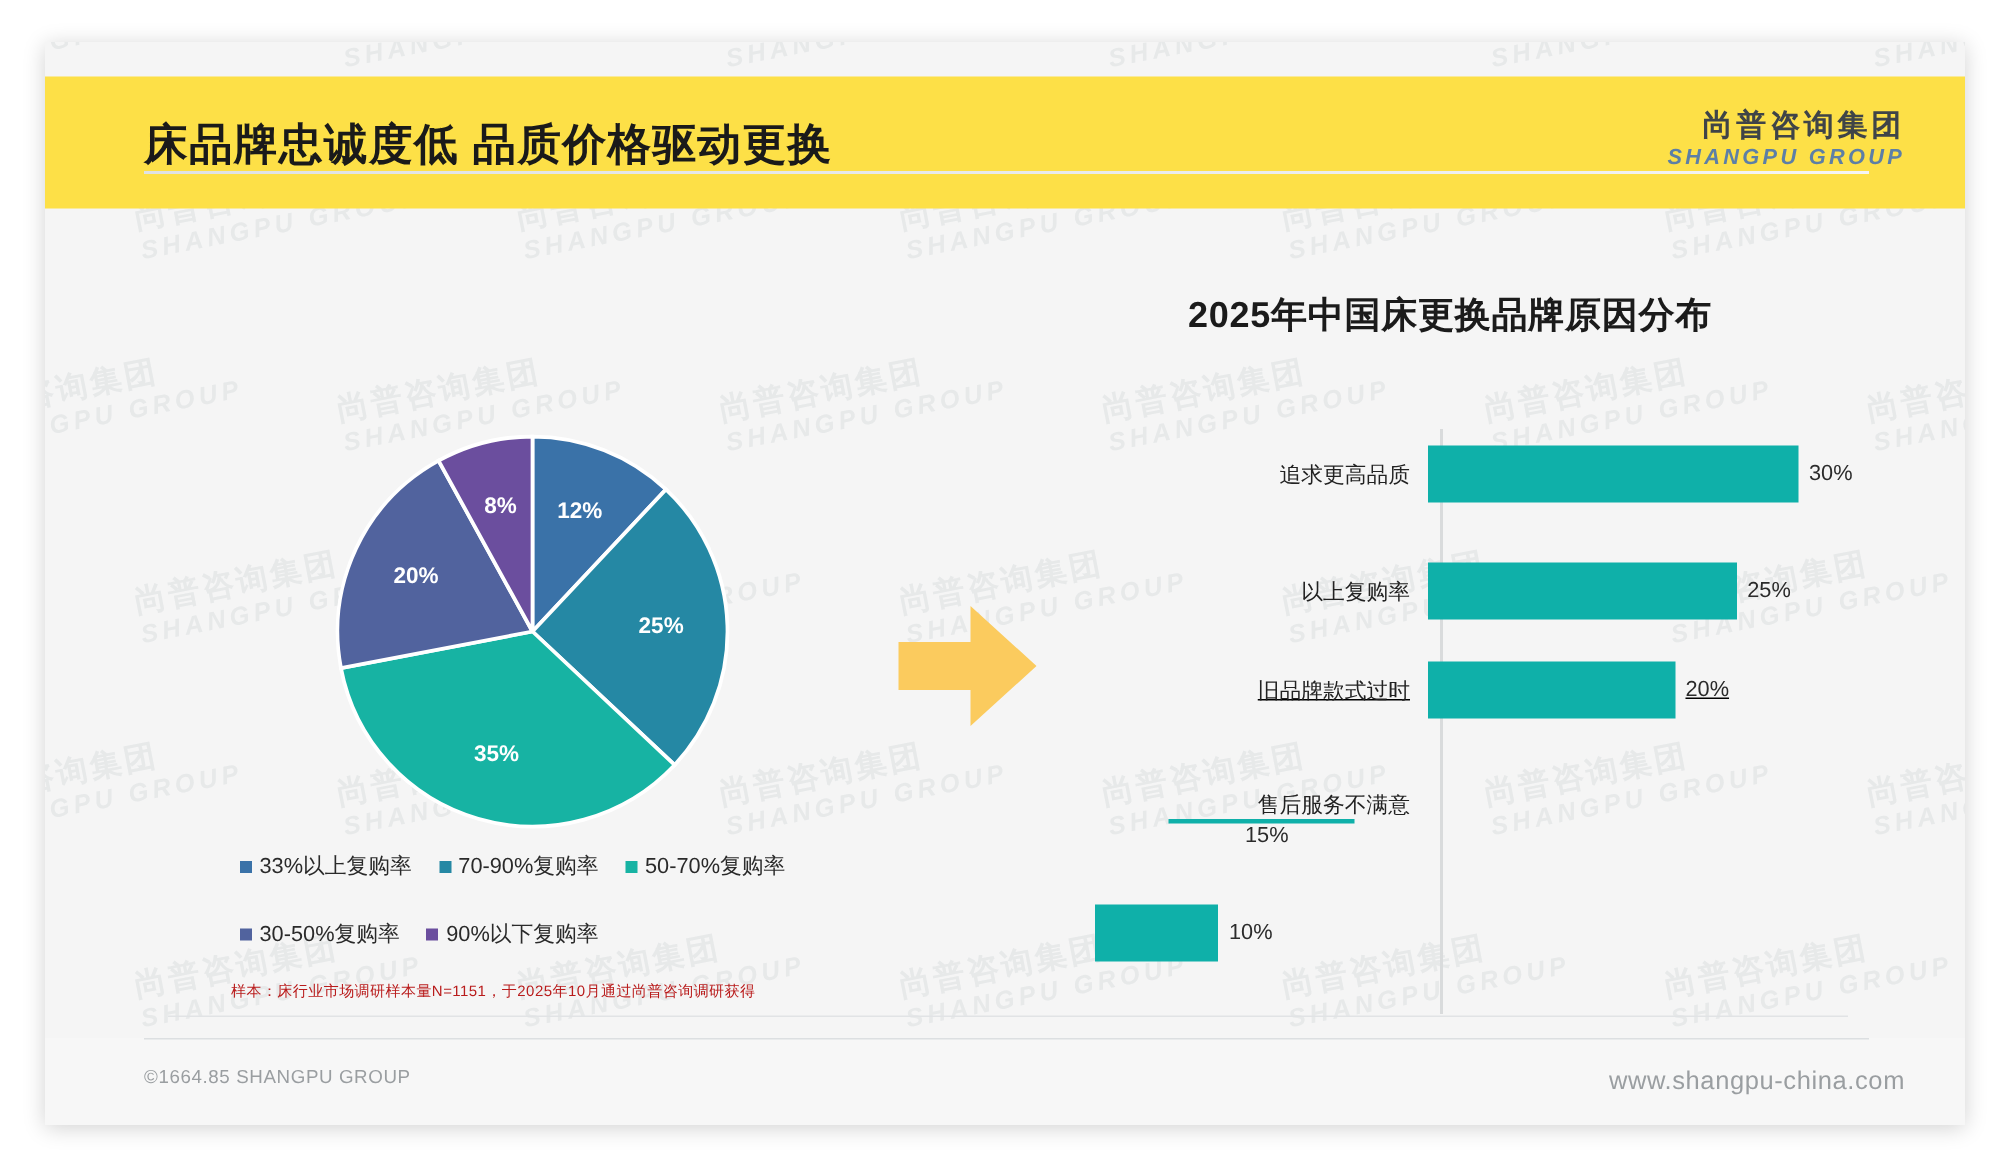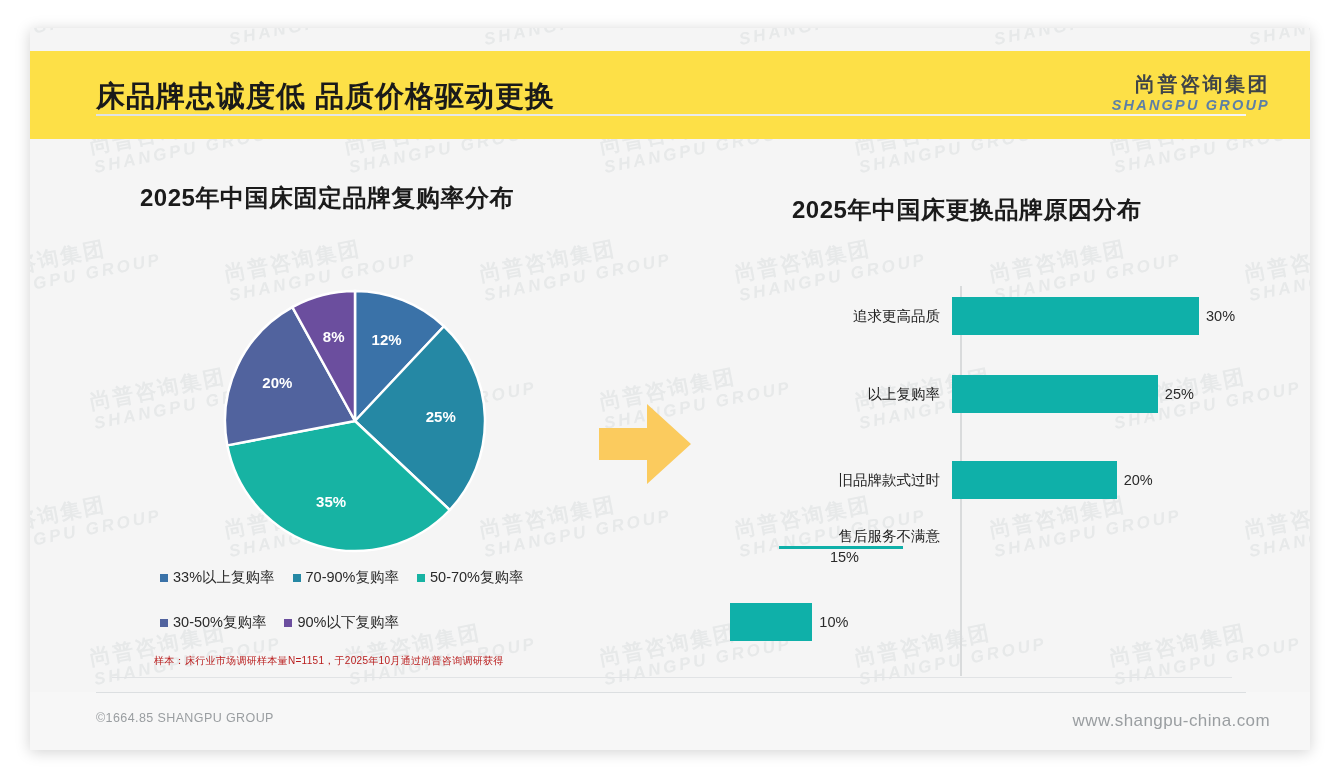--- a/index.html
+++ b/index.html
@@ -340,21 +340,20 @@
     <div class="header-title">床品牌忠诚度低 品质价格驱动更换</div>
     <div class="logo">
       <div class="logo-cn">尚普咨询集团</div>
       <div class="logo-en">SHANGPU GROUP</div>
     </div>
   </div>
   <div class="header-rule"></div>
 
   <div class="body-area">
 
-    <div class="panel-title" id="pie-title">2025年中国床固定品牌复购率分布</div>
 
     <div class="pie-wrap">
       <svg class="pie-svg" width="290" height="290" viewBox="0 0 290 290">
         <g id="pie-slices">
             <path d="M 145 145 L 145 15 A 130 130 0 0 1 233.99112377072953 50.2340784352165 Z" fill="#3a72a8" stroke="#ffffff" stroke-width="2.5"></path>
             <path d="M 145 145 L 233.99112377072953 50.2340784352165 A 130 130 0 0 1 239.7659215647835 233.99112377072953 Z" fill="#2588a4" stroke="#ffffff" stroke-width="2.5"></path>
             <path d="M 145 145 L 239.7659215647835 233.99112377072953 A 130 130 0 0 1 17.302657405270466 169.3595708961442 Z" fill="#17b3a3" stroke="#ffffff" stroke-width="2.5"></path>
             <path d="M 145 145 L 17.302657405270466 169.3595708961442 A 130 130 0 0 1 82.37202236677692 31.080131594297796 Z" fill="#51639e" stroke="#ffffff" stroke-width="2.5"></path>
             <path d="M 145 145 L 82.37202236677692 31.080131594297796 A 130 130 0 0 1 144.99999999999997 15 Z" fill="#6b4e9e" stroke="#ffffff" stroke-width="2.5"></path>
           </g>
@@ -405,21 +404,21 @@
           <div class="bar-row" style="top: 31px;">
             <div class="bar-cat">追求更高品质</div>
             <div class="bar-fill" style="width: 247px; background: rgb(15, 176, 169);"></div>
             <div class="bar-val">30%</div>
           </div>
           <div class="bar-row" style="top: 109px;">
             <div class="bar-cat">以上复购率</div>
             <div class="bar-fill" style="width: 205.833px; background: rgb(15, 176, 169);"></div>
             <div class="bar-val">25%</div>
           </div>
-          <div class="bar-row" style="top: 195px;">
+          <div class="bar-row" style="top: 175px; text-decoration: underline;">
             <div class="bar-cat">旧品牌款式过时</div>
             <div class="bar-fill" style="width: 164.667px; background: rgb(15, 176, 169);"></div>
             <div class="bar-val">20%</div>
           </div>
           <div class="bar-row" style="top: 261px; flex-direction: column;">
             <div class="bar-cat">售后服务不满意</div>
             <div class="bar-fill" style="width: 123.5px; background: rgb(15, 176, 169);"></div>
             <div class="bar-val">15%</div>
           </div>
           <div class="bar-row" style="top: 337px;">

